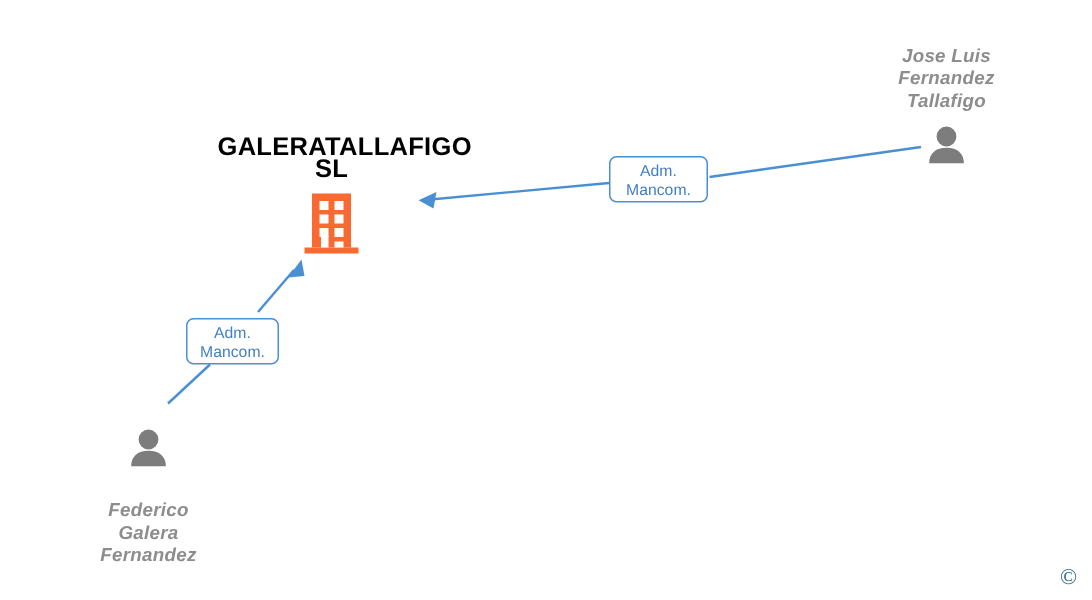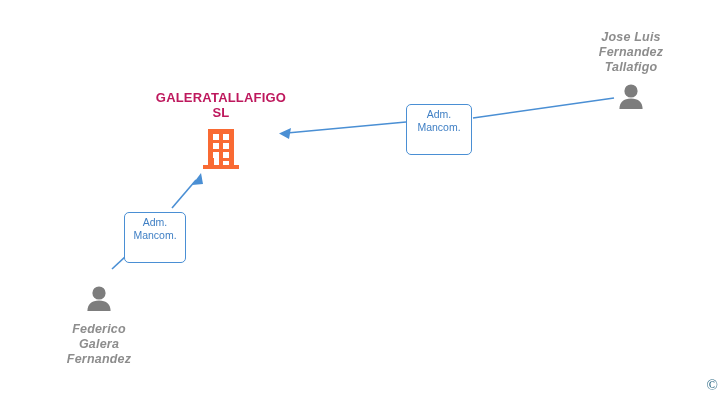--- a/index.html
+++ b/index.html
@@ -27,23 +27,23 @@
 
   
   .company-node {
     position: absolute;
     left: 145px;
     top: 90px;
     width: 152px;
     text-align: center;
   }
   .company-label {
-    font-size: 13px;
+    font-size: 17px;
     font-weight: bold;
-    color: #be185d;
+    color: #000000;
     line-height: 15px;
     letter-spacing: 0.2px;
     white-space: pre-line;
   }
   .company-icon {
     margin-top: 8px;
     display: inline-block;
     line-height: 0;
   }
 
@@ -68,34 +68,34 @@
     line-height: 15px;
     letter-spacing: 0.2px;
     white-space: pre-line;
     font-style: italic;
   }
   .person-icon {
     display: inline-block;
     line-height: 0;
   }
   .person-node.top-right .person-icon { margin-top: 8px; }
-  .person-node.bottom-left .person-name { margin-top: 7px; }
+  .person-node.bottom-left .person-name { margin-top: 17px; }
 
   
   .rel-box {
     position: absolute;
     box-sizing: border-box;
     border: 1px solid #4a8fd4;
     border-radius: 5px;
     background: #ffffff;
     color: #3f7fc4;
     font-size: 10.5px;
     line-height: 13px;
     text-align: center;
-    padding: 3px 7px 20px 7px;
+    padding: 3px 7px 0 7px;
     white-space: pre-line;
   }
   .rel-box.rel-top { left: 406px; top: 104px; width: 66px; }
   .rel-box.rel-bottom { left: 124px; top: 212px; width: 62px; }
 
   
   .watermark {
     position: absolute;
     right: 10px;
     bottom: 6px;

